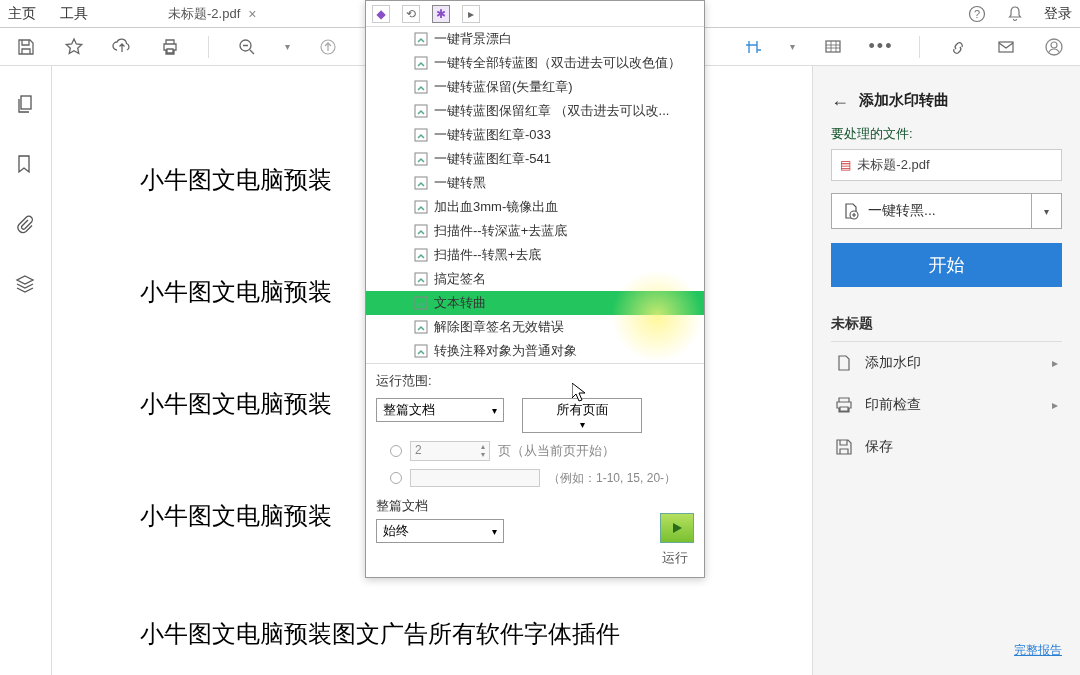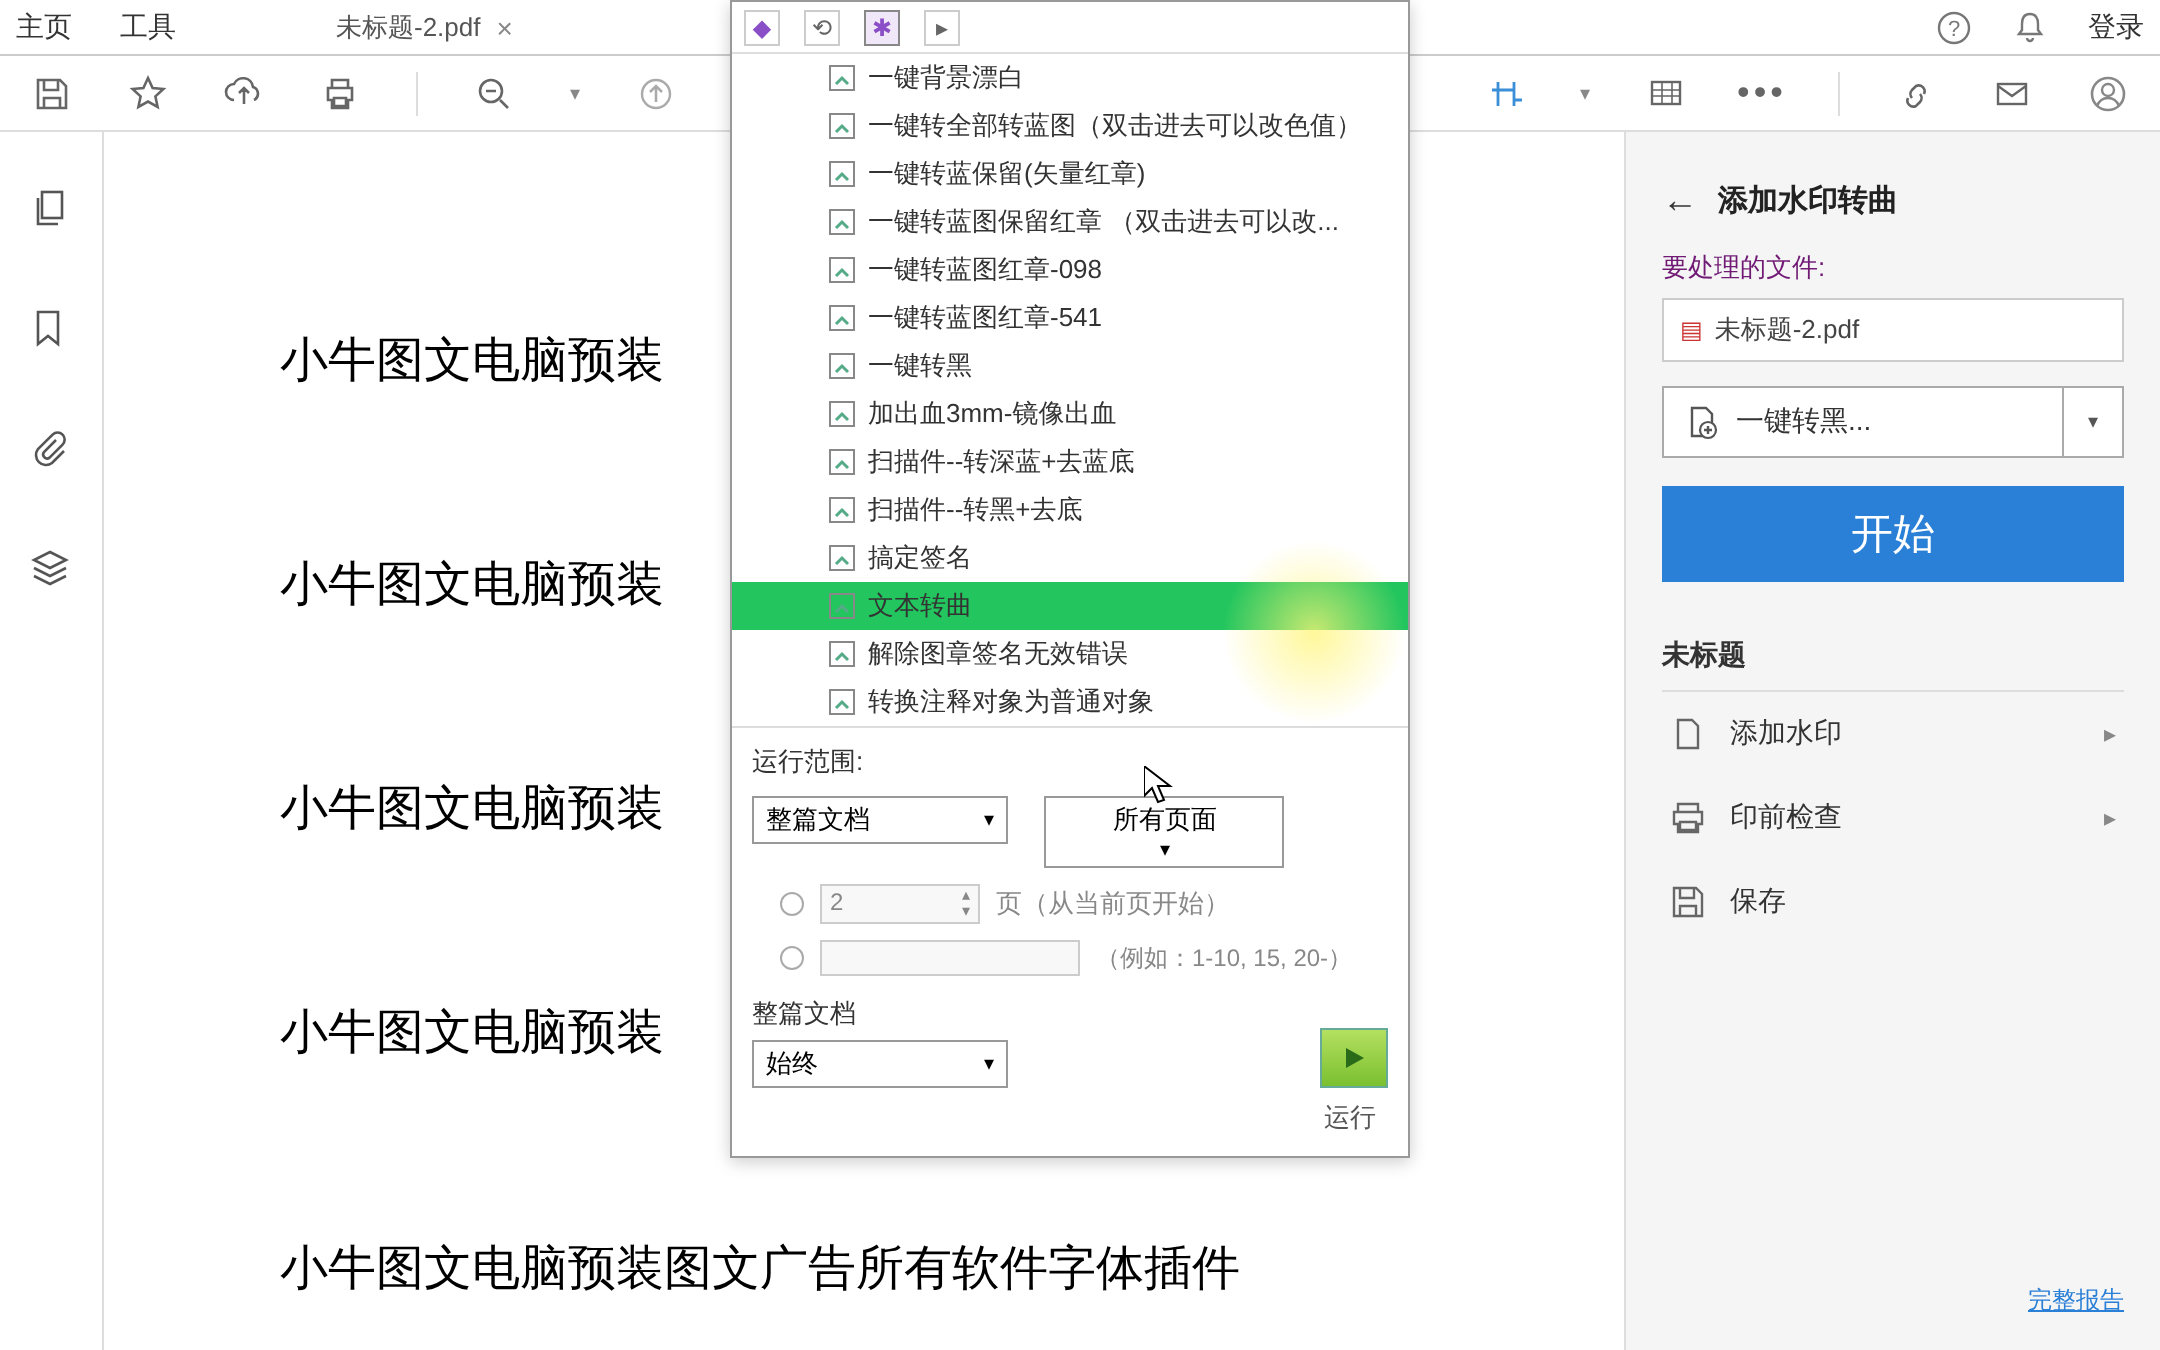--- a/index.html
+++ b/index.html
@@ -24,27 +24,27 @@
 
 .content-area { flex: 1; background: #fff; position: relative; padding: 0; }
 .page-text { font-size: 24px; color: #000; font-weight: 400; white-space: nowrap; }
 .txt-row { position: absolute; left: 88px; }
 
 .right-panel { width: 268px; background: #f5f5f5; border-left: 1px solid #ddd; display: flex; flex-direction: column; }
 .rp-header { display: flex; align-items: center; padding: 24px 18px 14px 18px; gap: 10px; }
 .rp-back { font-size: 18px; color: #333; cursor: pointer; }
 .rp-title { font-size: 15px; font-weight: bold; color: #222; }
 .rp-body { padding: 0 18px; }
-.rp-label { font-size: 13px; color: #701a75; margin-bottom: 6px; }
+.rp-label { font-size: 13px; color: #14532d; margin-bottom: 6px; }
 .rp-file { background: #fff; border: 1px solid #ccc; padding: 6px 8px; font-size: 13px; color: #444; display: flex; align-items: center; gap: 6px; }
 .pdf-ico { color: #c33; font-size: 12px; }
 .rp-addfile { margin-top: 12px; display: flex; }
 .rp-addfile-main { flex: 1; background: #fff; border: 1px solid #aaa; padding: 8px 10px; font-size: 14px; color: #333; display: flex; align-items: center; gap: 8px; cursor: pointer; }
 .rp-addfile-drop { width: 30px; background: #fff; border: 1px solid #aaa; border-left: none; display: flex; align-items: center; justify-content: center; cursor: pointer; }
-.rp-start { margin-top: 14px; background: #2a7fd6; color: #fff; text-align: center; padding: 10px 0; font-size: 21px; cursor: pointer; width: 100%; border: none; }
+.rp-start { margin-top: 14px; background: #2a7fd6; color: #fff; text-align: center; padding: 10px 0; font-size: 18px; cursor: pointer; width: 100%; border: none; }
 .rp-section { margin-top: 28px; font-size: 14px; font-weight: bold; color: #333; padding-bottom: 8px; border-bottom: 1px solid #ddd; }
 .rp-action { display: flex; align-items: center; gap: 12px; padding: 12px 4px; font-size: 14px; color: #333; cursor: pointer; }
 .rp-action .expand { margin-left: auto; color: #888; font-size: 12px; }
 .rp-footer { margin-top: auto; text-align: right; padding: 16px 18px; }
 .rp-link { font-size: 12px; color: #2a7fd6; text-decoration: underline; cursor: pointer; }
 
 .popup { position: absolute; left: 365px; top: 0; width: 340px; background: #fff; border: 1px solid #999; box-shadow: 0 2px 8px rgba(0,0,0,0.2); z-index: 100; }
 .popup-toolbar { height: 26px; border-bottom: 1px solid #ddd; display: flex; align-items: center; padding: 0 6px; gap: 12px; }
 .popup-tb-btn { width: 18px; height: 18px; border: 1px solid #ccc; display: inline-flex; align-items: center; justify-content: center; font-size: 12px; color: #666; }
 .popup-tb-btn.active { border-color: #888; background: #f0e8f8; }
@@ -300,21 +300,21 @@
           <rect x="1" y="1" width="12" height="12" fill="none" stroke="#888" stroke-width="1"></rect>
           <path d="M4 10l3-3 3 3" fill="none" stroke="#5a8" stroke-width="1.5"></path>
         </svg>
         <span>一键转蓝图保留红章 （双击进去可以改...</span>
       </div>
       <div class="list-item">
         <svg class="li-icon" viewBox="0 0 14 14">
           <rect x="1" y="1" width="12" height="12" fill="none" stroke="#888" stroke-width="1"></rect>
           <path d="M4 10l3-3 3 3" fill="none" stroke="#5a8" stroke-width="1.5"></path>
         </svg>
-        <span>一键转蓝图红章-098</span>
+        <span>一键转蓝图红章-033</span>
       </div>
       <div class="list-item">
         <svg class="li-icon" viewBox="0 0 14 14">
           <rect x="1" y="1" width="12" height="12" fill="none" stroke="#888" stroke-width="1"></rect>
           <path d="M4 10l3-3 3 3" fill="none" stroke="#5a8" stroke-width="1.5"></path>
         </svg>
         <span>一键转蓝图红章-541</span>
       </div>
       <div class="list-item">
         <svg class="li-icon" viewBox="0 0 14 14">

